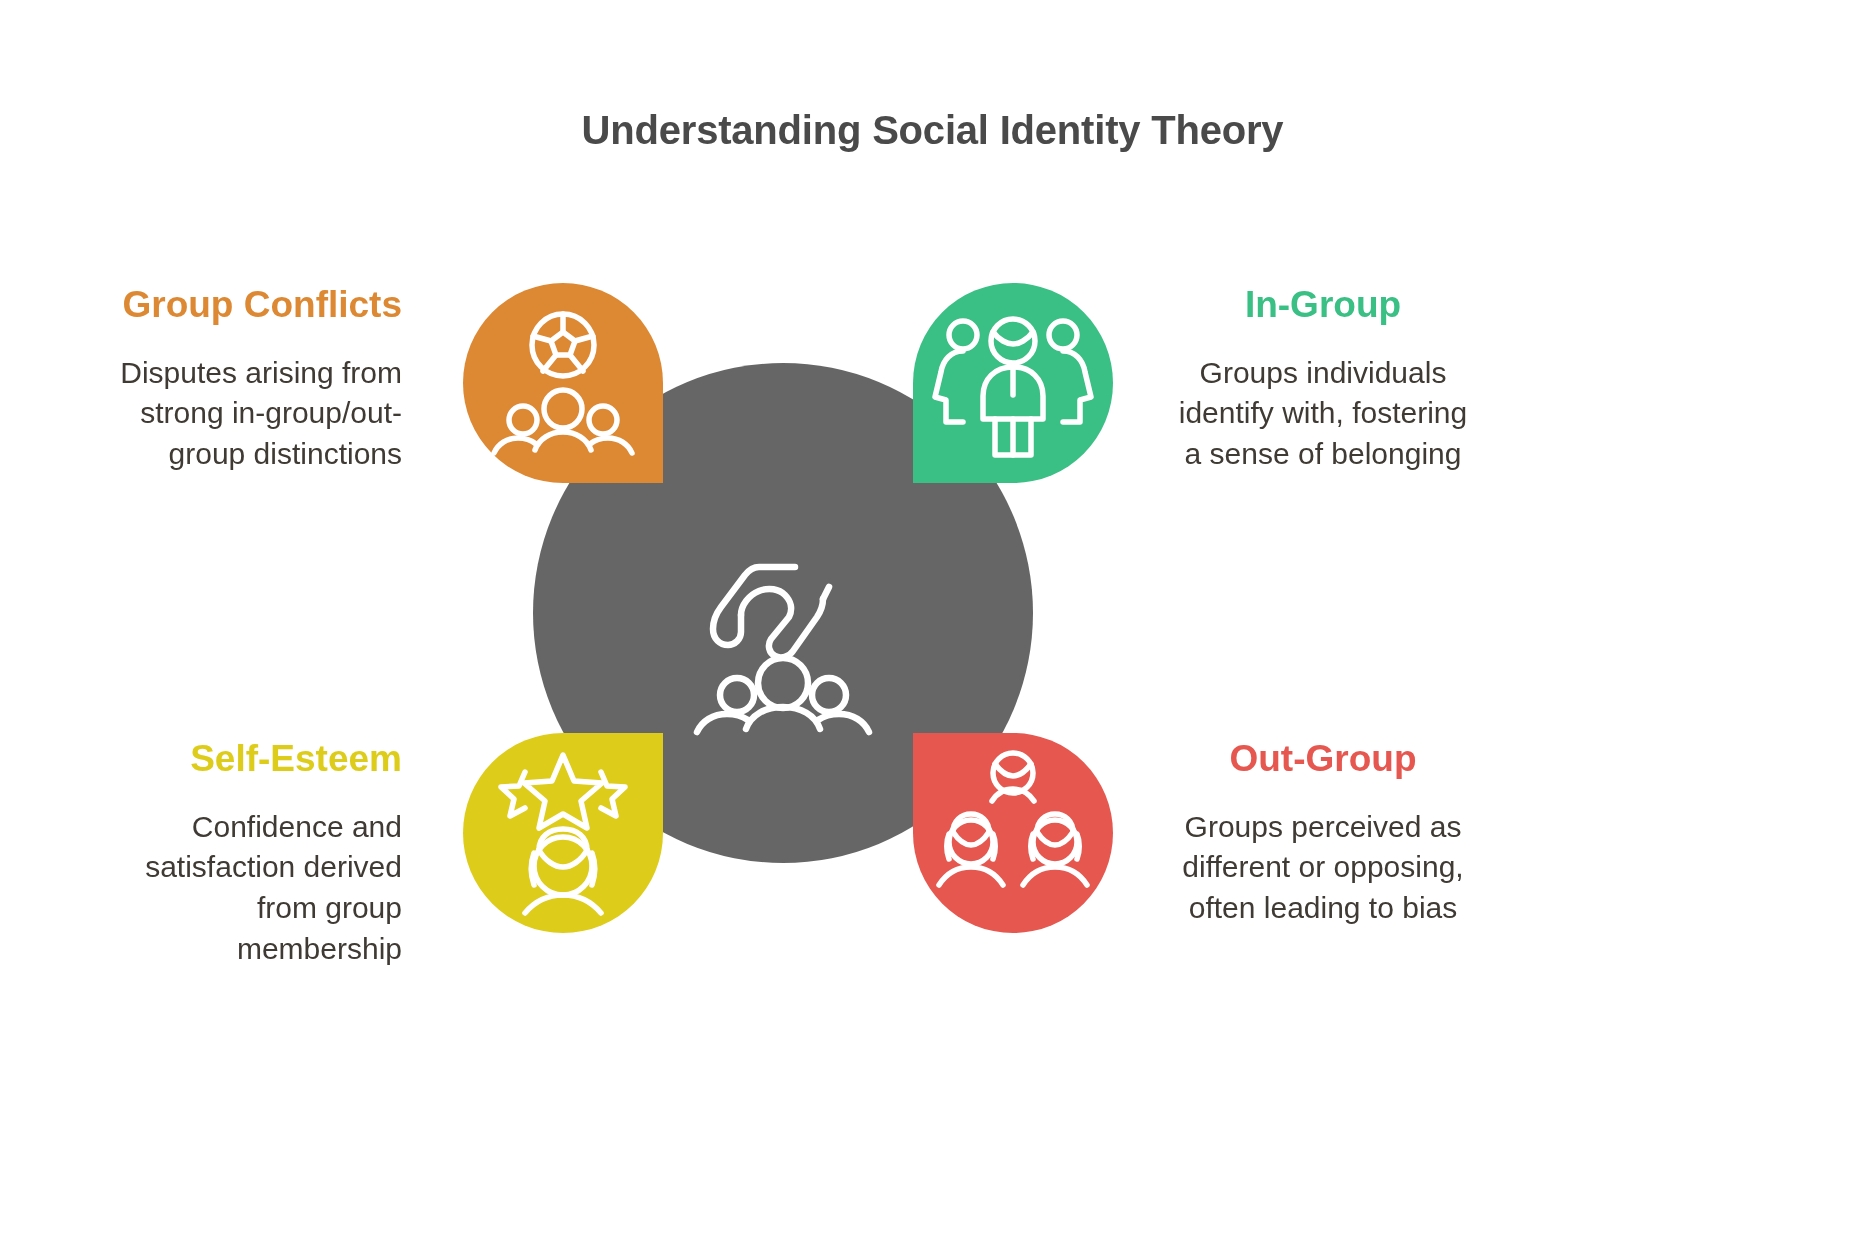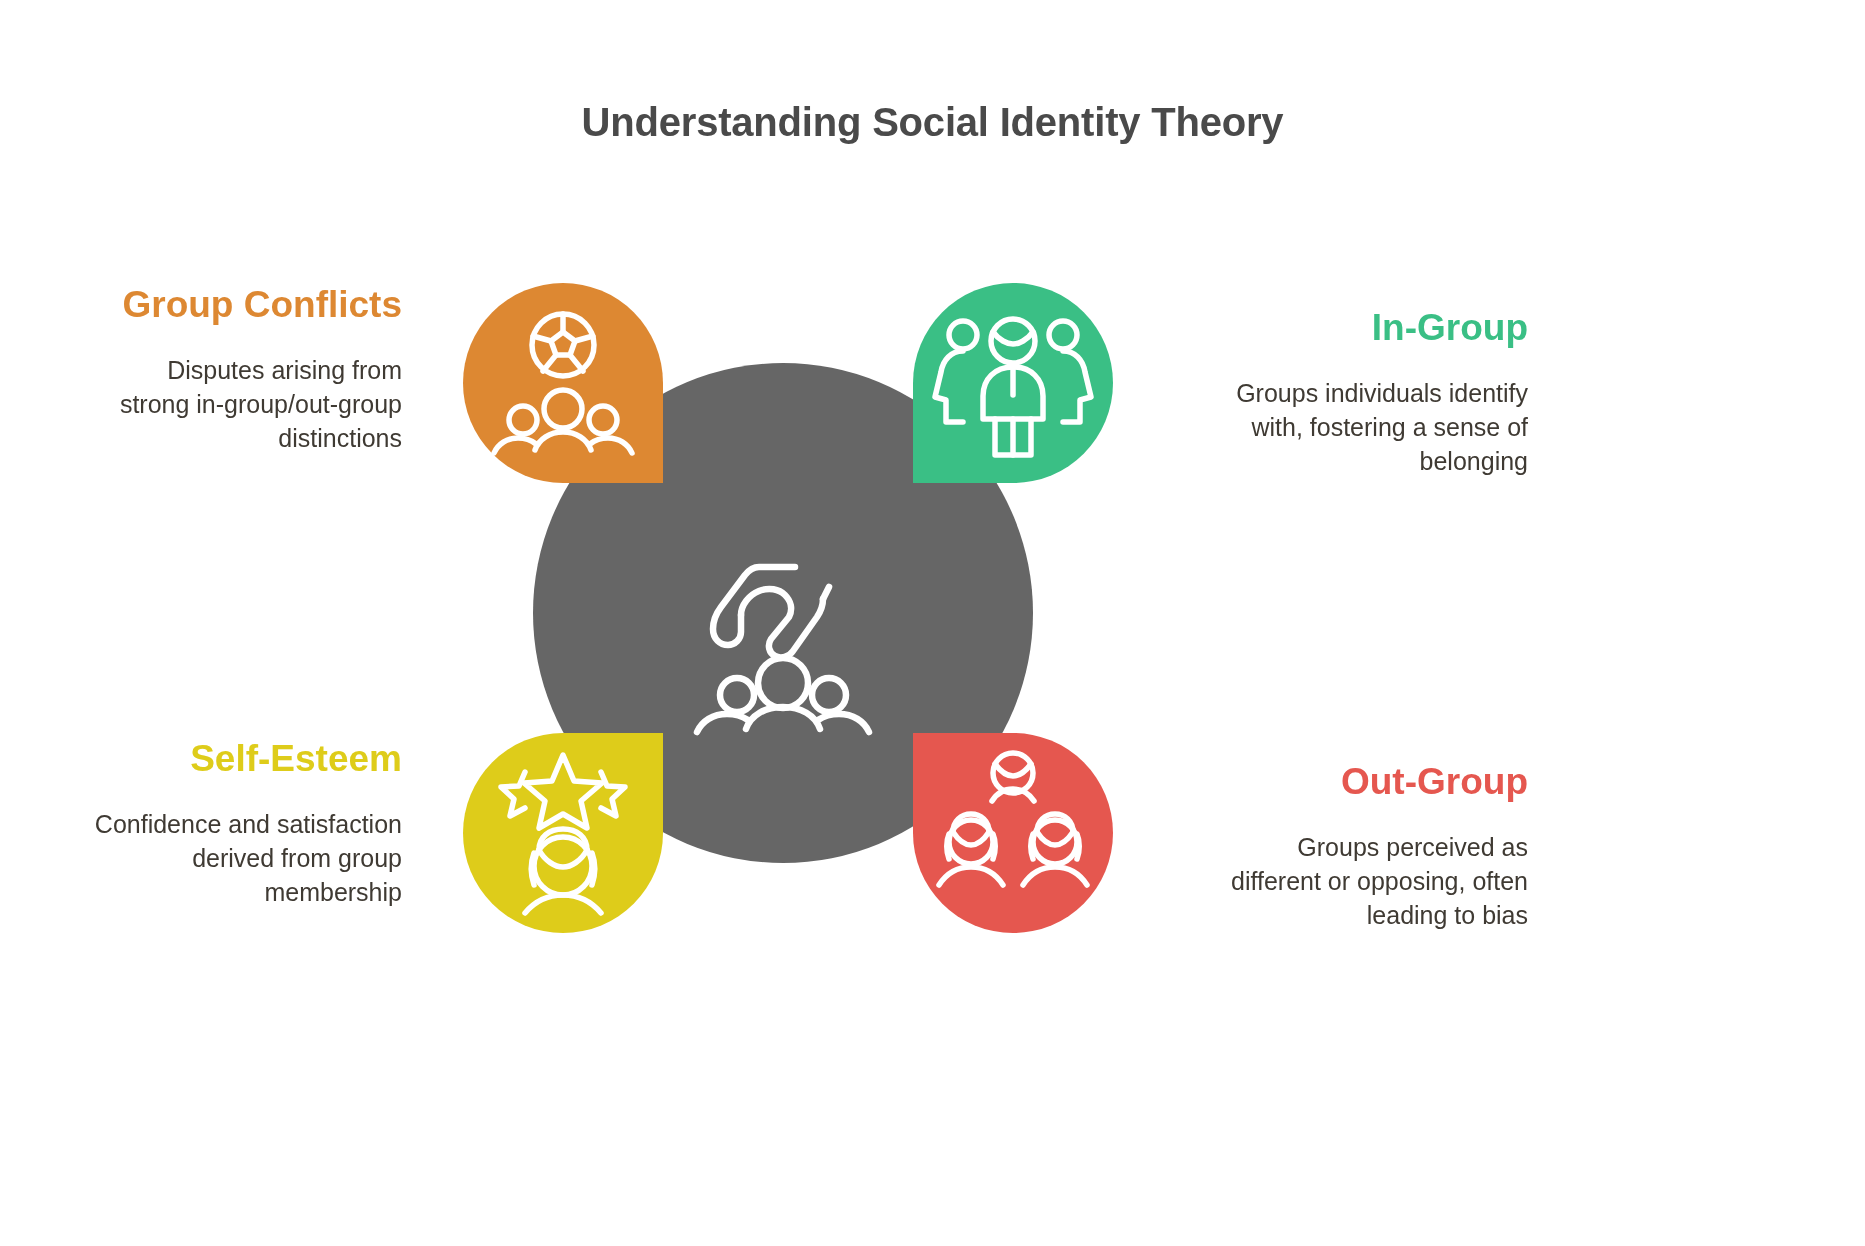--- a/index.html
+++ b/index.html
@@ -8,21 +8,21 @@
     background:#ffffff;
     font-family:"Liberation Sans", sans-serif;
     overflow:hidden;
     position:relative;
   }
 
   .canvas{position:absolute;inset:0;}
 
   .title{
     position:absolute;
-    top:100px;left:0;width:1865px;
+    top:108px;left:0;width:1865px;
     text-align:center;
     font-size:40px;
     font-weight:bold;
     color:#4a4a4a;
     letter-spacing:-0.2px;
   }
 
   
   .center-circle{
     position:absolute;
@@ -54,25 +54,25 @@
 
   
   .block{position:absolute;width:310px;}
   .block .heading{
     font-size:37px;
     font-weight:bold;
     line-height:1.15;
     margin-bottom:26px;
   }
   .block .body{
-    font-size:25px;
+    font-size:30px;
     line-height:1.36;
     color:#3f3a33;
   }
-  .block.right{text-align:right;left:1218px;margin-top:23px;}
+  .block.right{text-align:center;left:1168px;}
   .block.left{text-align:right;left:92px;}
 
   .block-tl{top:284px;}
   .block-tr{top:284px;}
   .block-bl{top:738px;}
   .block-br{top:738px;}
 </style>
 </head>
 <body>
 

